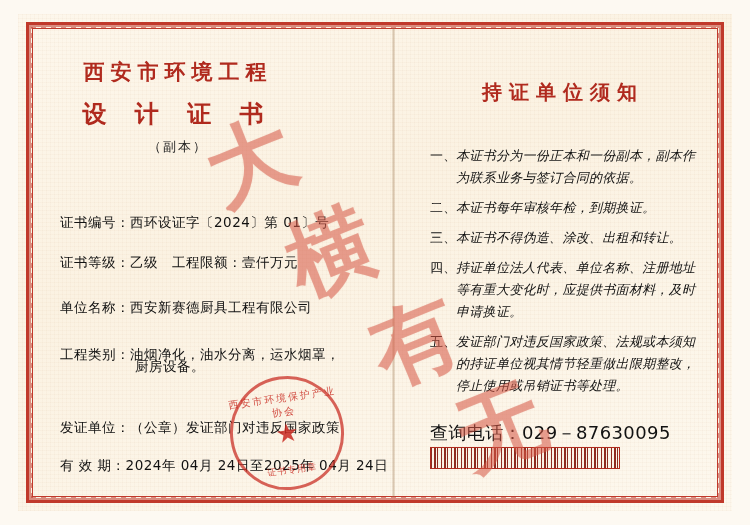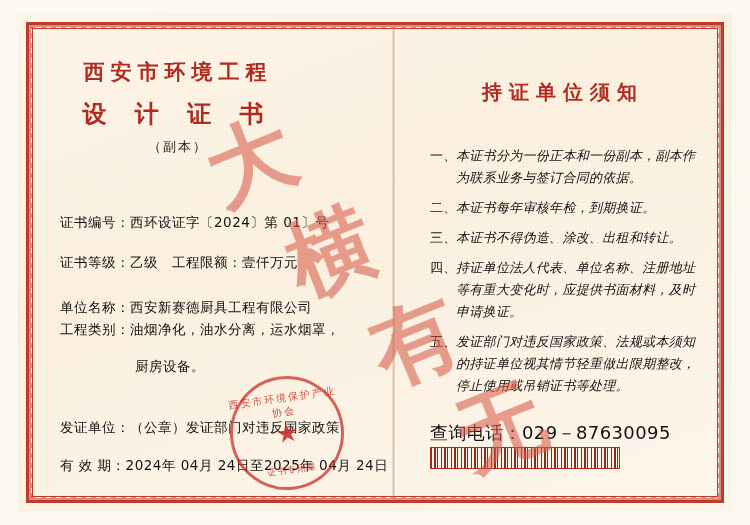--- a/index.html
+++ b/index.html
@@ -233,21 +233,21 @@
       </div>
 
       <div class="field-row" style="top:285px;">
         <span class="label">单位名称：</span><span class="value">西安新赛德厨具工程有限公司</span>
       </div>
 
       <div class="field-row" style="top:240px;">
         <span class="label">证书等级：</span><span class="value">乙级</span><span class="sp"></span><span class="label">工程限额：</span><span class="value">壹仟万元</span>
       </div>
 
-      <div class="field-row" style="top:307px;">
+      <div class="field-row" style="top:332px;">
         <span class="label">工程类别：</span><span class="value">油烟净化，油水分离，运水烟罩，</span>
       </div>
       <div class="field-row" style="top:344px; left:117px;text-align:right;">
         <span class="value">厨房设备。</span>
       </div>
 
       <div class="field-row" style="top:405px;">
         <span class="label">发证单位：</span><span class="value">（公章）发证部门对违反国家政策</span>
       </div>
 

